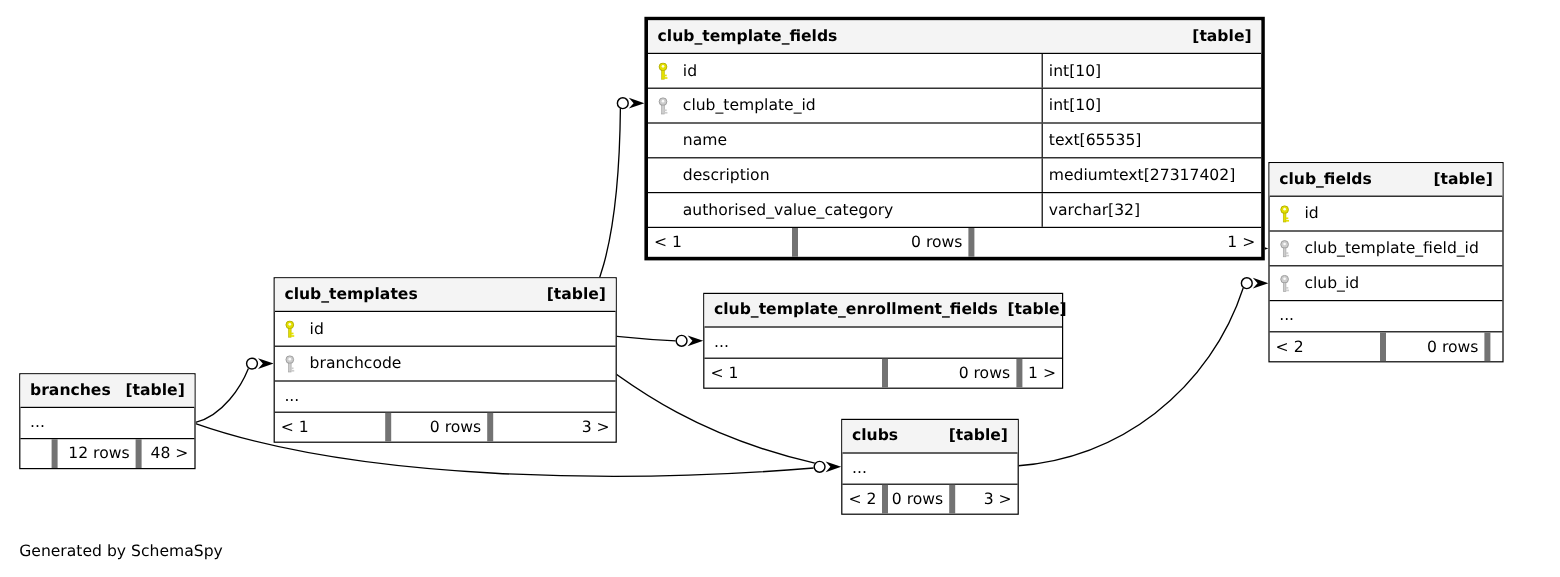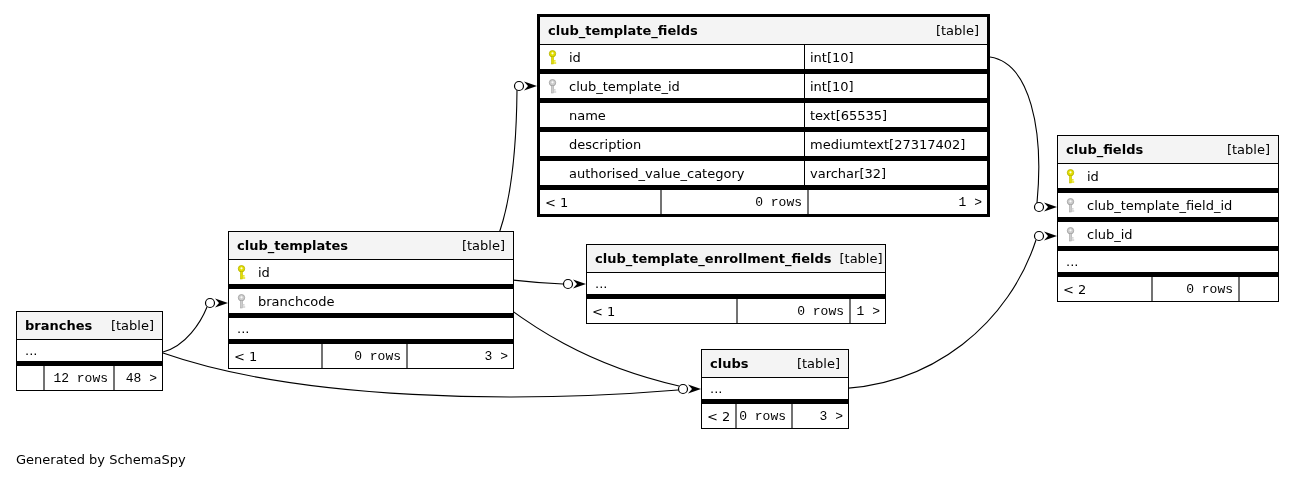--- a/index.html
+++ b/index.html
@@ -8,32 +8,32 @@
   .connectors{position:absolute;left:0;top:0;z-index:0;}
   .connectors path{fill:none;stroke:#000;stroke-width:1.1;}
   .connectors circle{fill:#fff;stroke:#000;stroke-width:1.2;}
   .connectors polygon{fill:#000;stroke:none;}
   .dbtable{position:absolute;z-index:1;background:#fff;border:1px solid #000;box-sizing:border-box;
            display:flex;flex-direction:column;font-size:13px;color:#000;}
   .dbtable.highlight{border-width:3px;}
   .thead{height:28px;flex:0 0 28px;background:#f4f4f4;border-bottom:1px solid #000;display:flex;
          justify-content:space-between;align-items:center;padding:0 8px;box-sizing:border-box;}
   .ttitle{font-weight:bold;white-space:nowrap;}
-  .ttag{white-space:nowrap;margin-left:8px;}
+  .ttag{white-space:nowrap;margin-left:8px;font-weight:bold;}
   .tbody{display:flex;flex-direction:column;}
-  .trow{height:29px;flex:0 0 29px;display:flex;align-items:stretch;border-bottom:5px solid #000000;box-sizing:border-box;}
+  .trow{height:29px;flex:0 0 29px;display:flex;align-items:stretch;border-bottom:1px solid #000000;box-sizing:border-box;}
   .trow.ellipsis{height:26px;flex:0 0 26px;}
   .keycell{width:22px;flex:0 0 22px;padding-left:7px;display:flex;align-items:center;box-sizing:content-box;}
   .colname{flex:1;display:flex;align-items:center;white-space:nowrap;overflow:hidden;}
   .colname.noicon{padding-left:8px;}
   .coltype{width:183px;flex:0 0 183px;border-left:1px solid #000;display:flex;align-items:center;
            padding-left:5px;box-sizing:border-box;white-space:nowrap;}
   .tfoot{height:24px;flex:0 0 24px;display:flex;align-items:stretch;}
   .fc{box-sizing:border-box;display:flex;align-items:center;padding:0 5px;white-space:nowrap;}
-  .fm,.fr{border-left:2px solid #737373;justify-content:flex-end;font-family:Liberation Mono, monospace;}
+  .fm,.fr{border-left:5px solid #737373;justify-content:flex-end;}
   .fl{justify-content:flex-start;}
   .fr{flex:1;}
   .credit{position:absolute;left:16px;top:452px;font-size:13px;z-index:1;}
 </style>
 </head>
 <body>
 
 <div class="canvas">
 
   <svg class="connectors" width="1300" height="481">
@@ -71,21 +71,21 @@
       <polygon points="701,389 688,384.5 692,389 688,393.5"></polygon>
     </g>
 
     <g>
       <path d="M 466 274 C 505 280, 542 283, 563 284"></path>
       <circle cx="568" cy="284" r="4.5"></circle>
       <polygon points="586,284 573,279.5 577,284 573,288.5"></polygon>
     </g>
   </svg>
 
-  <div class="dbtable highlight" style="left:537px;top:14px;width:453px;">
+  <div class="dbtable highlight" style="left:537px;top:14px;width:517px;">
     <div class="thead">
       <span class="ttitle">club_template_fields</span>
       <span class="ttag">[table]</span>
     </div>
     <div class="tbody">
         <div class="trow">
           <span class="keycell">
             <svg width="11" height="15" viewBox="0 0 11 15">
               <circle cx="5.5" cy="3.7" r="3.2" fill="#e4e000" stroke="#b3af00" stroke-width="0.8"></circle>
               <circle cx="5.5" cy="3.3" r="1.1" fill="#ffffff" opacity="0.9"></circle>
@@ -218,21 +218,21 @@
           <span class="colname noicon">...</span>
         </div>
       </div>
     <div class="tfoot">
       <span class="fc fl" style="width:149px">&lt; 1</span>
       <span class="fc fm" style="width:113px">0 rows</span>
       <span class="fc fr">1 &gt;</span>
     </div>
   </div>
 
-  <div class="dbtable" style="left:1057px;top:135px;width:222px;">
+  <div class="dbtable" style="left:1057px;top:135px;width:196px;">
     <div class="thead">
       <span class="ttitle">club_fields</span>
       <span class="ttag">[table]</span>
     </div>
     <div class="tbody">
         <div class="trow">
           <span class="keycell">
             <svg width="11" height="15" viewBox="0 0 11 15">
               <circle cx="5.5" cy="3.7" r="3.2" fill="#e4e000" stroke="#b3af00" stroke-width="0.8"></circle>
               <circle cx="5.5" cy="3.3" r="1.1" fill="#ffffff" opacity="0.9"></circle>

